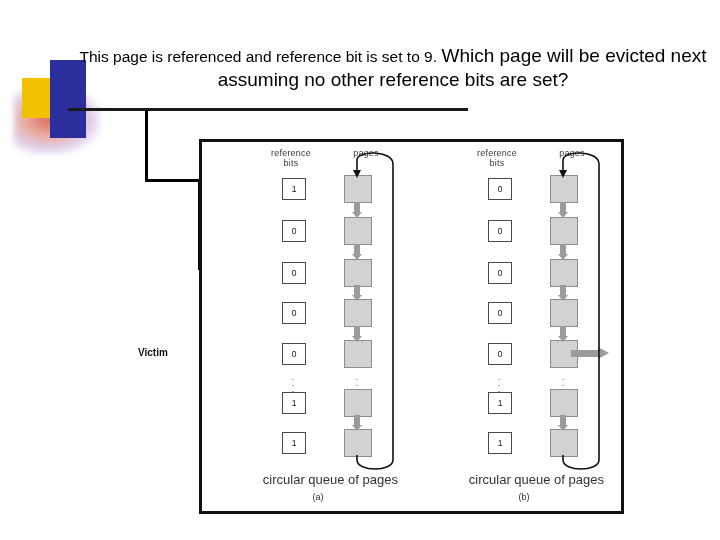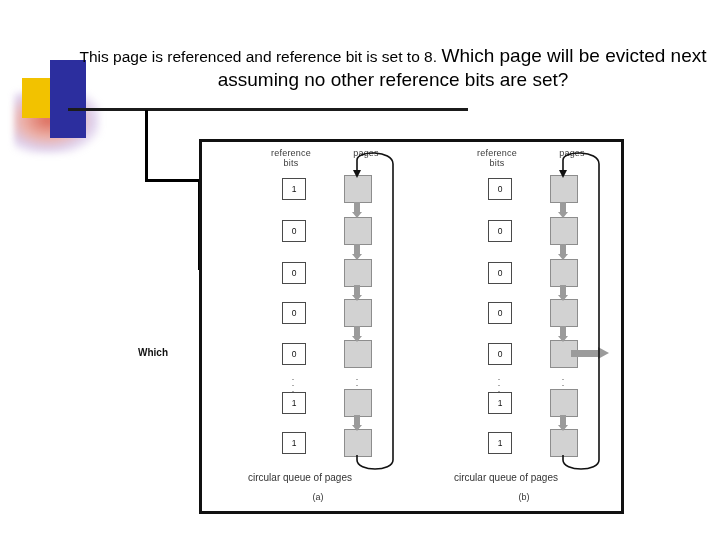--- a/index.html
+++ b/index.html
@@ -58,21 +58,21 @@
     position:absolute;width:26px;height:26px;border:1px solid #8d8d8d;
     background:#d2d2d2;
   }
   .dots{position:absolute;font-size:9px;color:#444;letter-spacing:0;line-height:6px;text-align:center;width:22px;}
   .dots span{display:block;}
 
   .arrow-down{position:absolute;width:10px;}
   .arrow-down .shaft{width:6px;height:10px;background:#9b9b9b;margin:0 auto;}
   .arrow-down .head{width:0;height:0;border-left:5px solid transparent;border-right:5px solid transparent;border-top:6px solid #9b9b9b;}
 
-  .caption{position:absolute;font-size:10px;color:#333;text-align:left;}
+  .caption{position:absolute;font-size:13px;color:#333;text-align:right;}
   .panel-label{position:absolute;font-size:9px;color:#333;text-align:center;}
 
   
   #victim-arrow{position:absolute;left:147px;top:206px;width:40px;height:10px;}
   #victim-arrow .shaft{position:absolute;left:0;top:2px;width:28px;height:7px;background:#9b9b9b;}
   #victim-arrow .head{position:absolute;left:27px;top:-1px;width:0;height:0;border-top:6px solid transparent;border-bottom:6px solid transparent;border-left:11px solid #9b9b9b;}
 
   
   #cur-pos-label{position:absolute;left:207px;top:326px;font-size:8.5px;color:#111;}
   #victim-label{position:absolute;left:138px;top:347px;font-size:10px;font-weight:bold;color:#111;}
@@ -81,30 +81,30 @@
 </style>
 </head>
 <body>
 
 <div class="deco" id="deco-blur"></div>
 <div class="deco" id="deco-yellow"></div>
 <div class="deco" id="deco-blue"></div>
 <div class="deco" id="deco-bar"></div>
 
 <div id="title-block">
-  <span id="title-part-1">This page is referenced and reference bit is set to 8.</span>
+  <span id="title-part-1">This page is referenced and reference bit is set to 9.</span>
   <span id="title-part-2">Which page will be evicted next assuming no other reference bits are set?</span>
 </div>
 
 <div class="leader" id="leader-v1"></div>
 <div class="leader" id="leader-h1"></div>
 <div class="leader" id="leader-v2"></div>
 
 <div id="cur-pos-label">Cur. Pos</div>
-<div id="victim-label">Which</div>
+<div id="victim-label">Victim</div>
 
 <div id="figure">
   <div id="figure-inner">
 
     <div class="panel" id="panel-a">
 
       <div class="hdr" style="left:38px;top:6px;width:70px;">
         <span>reference</span>
         <span class="l2">bits</span>
       </div>

